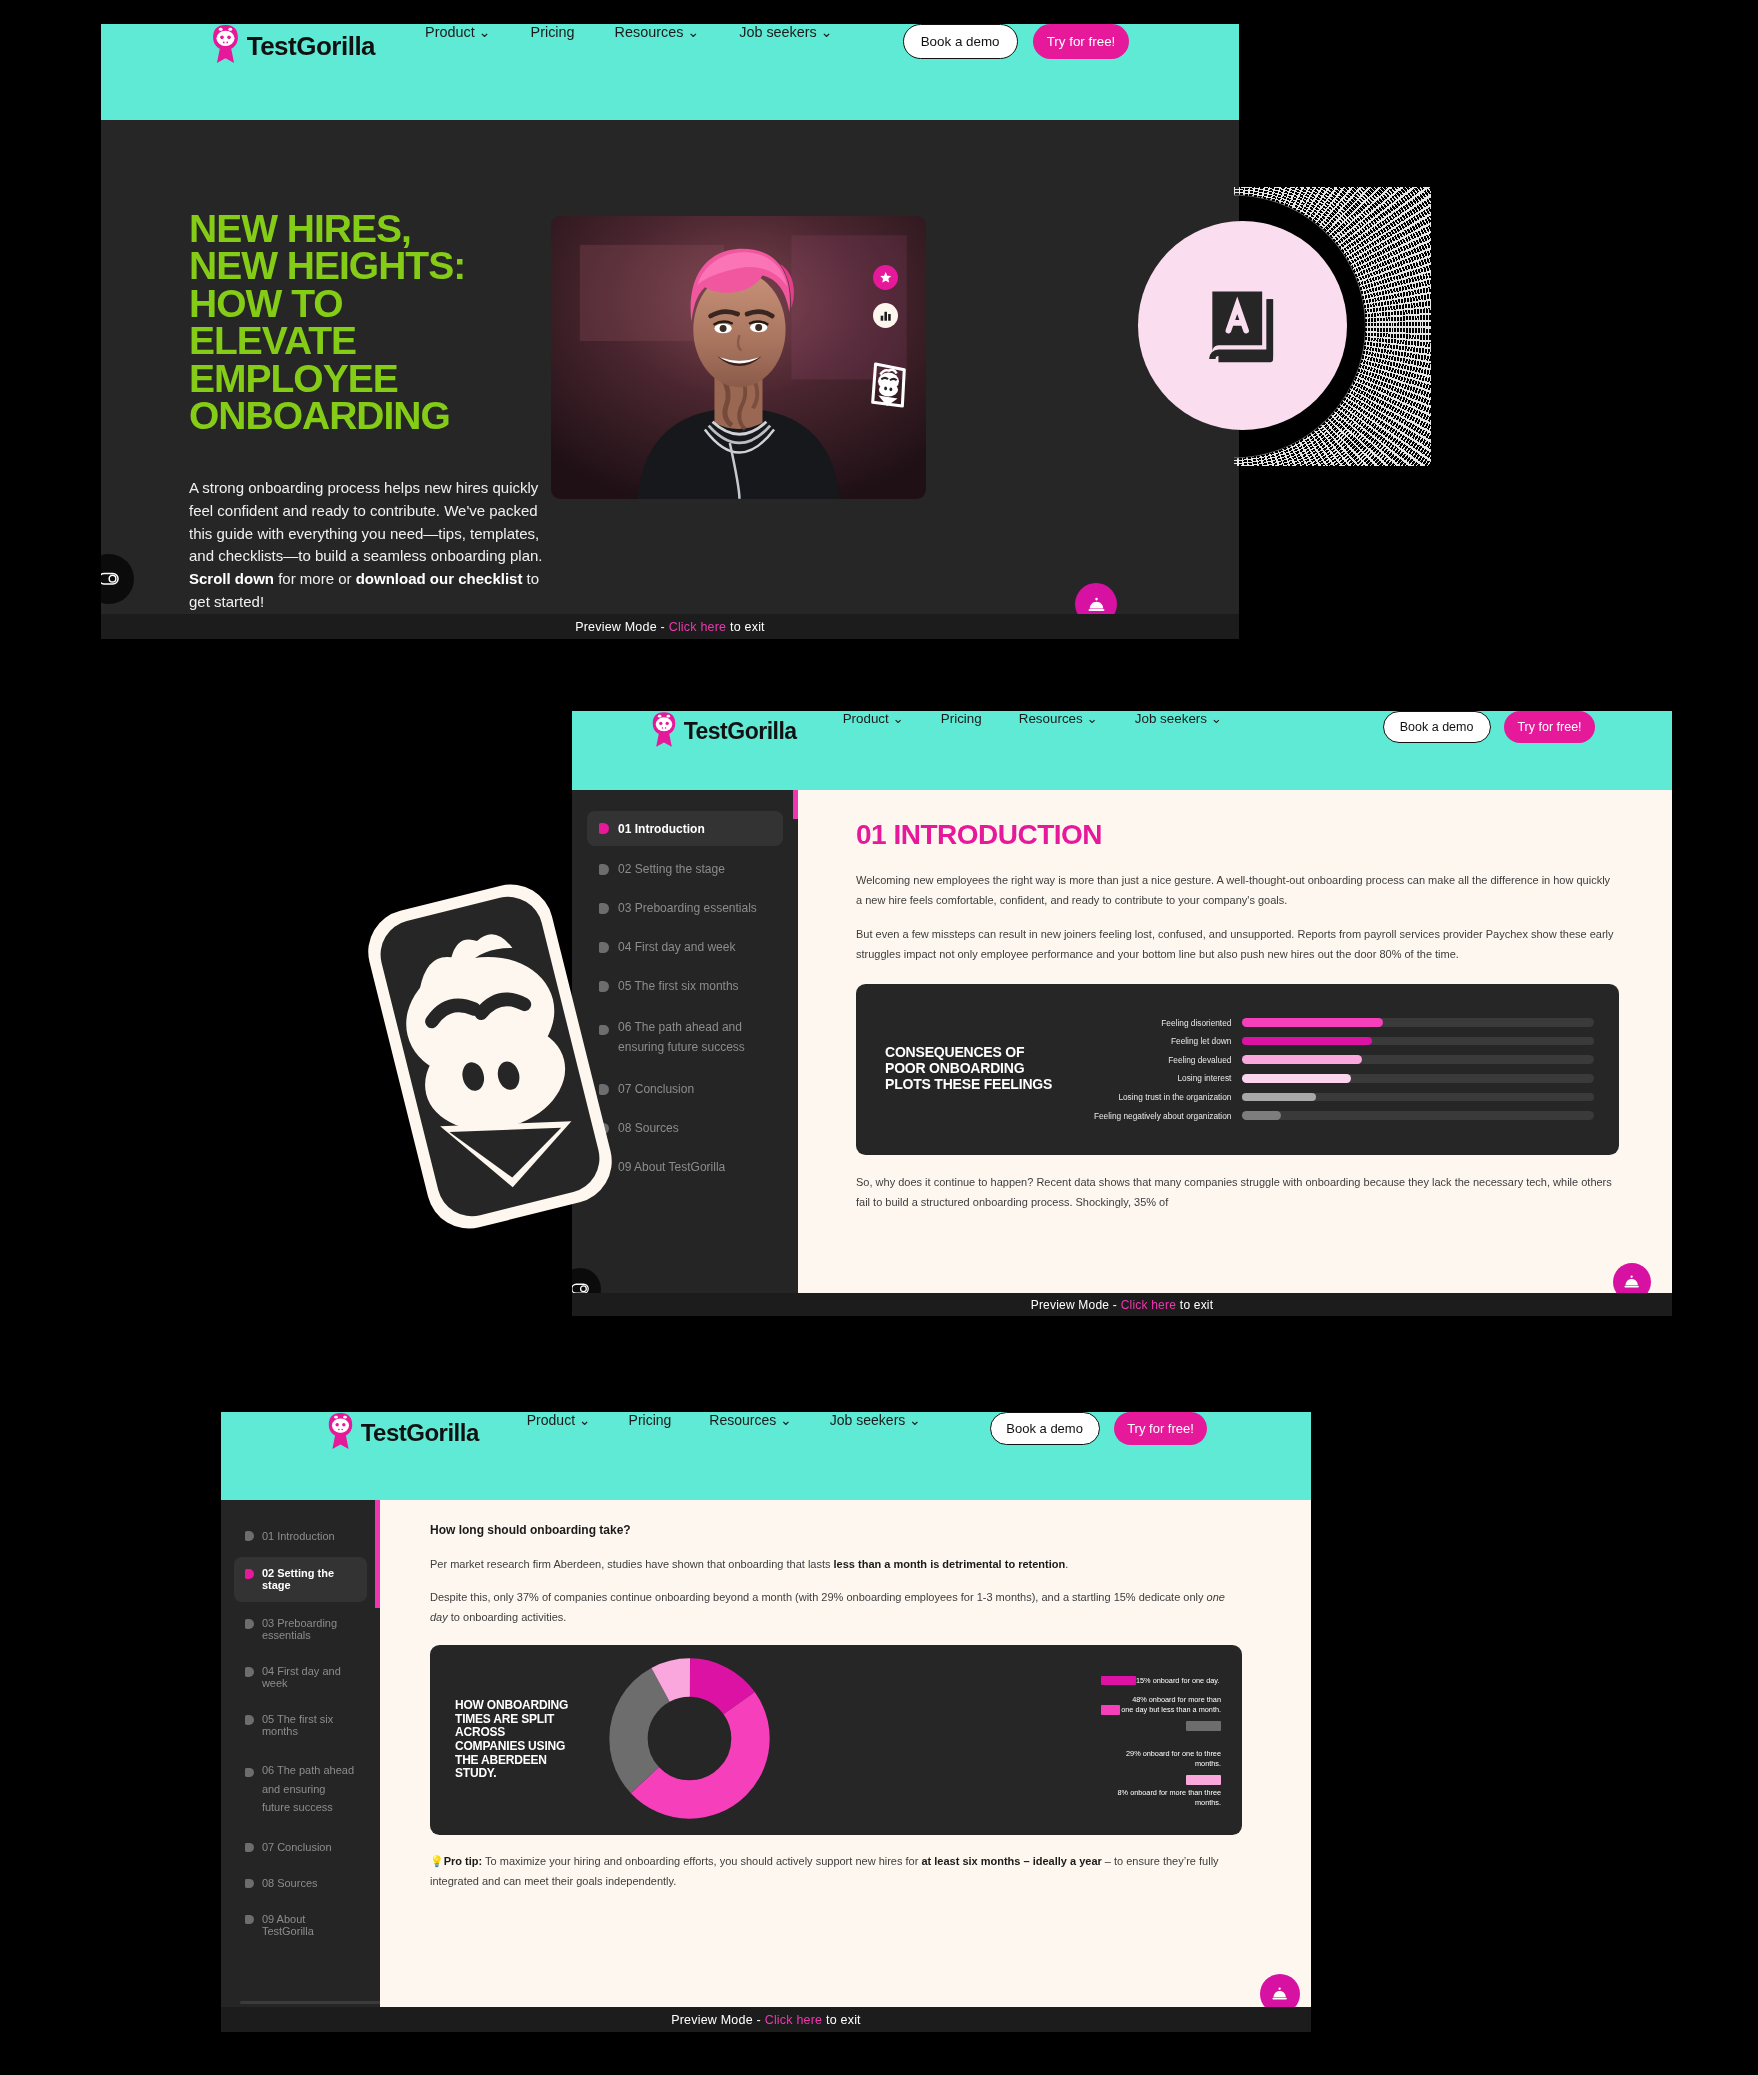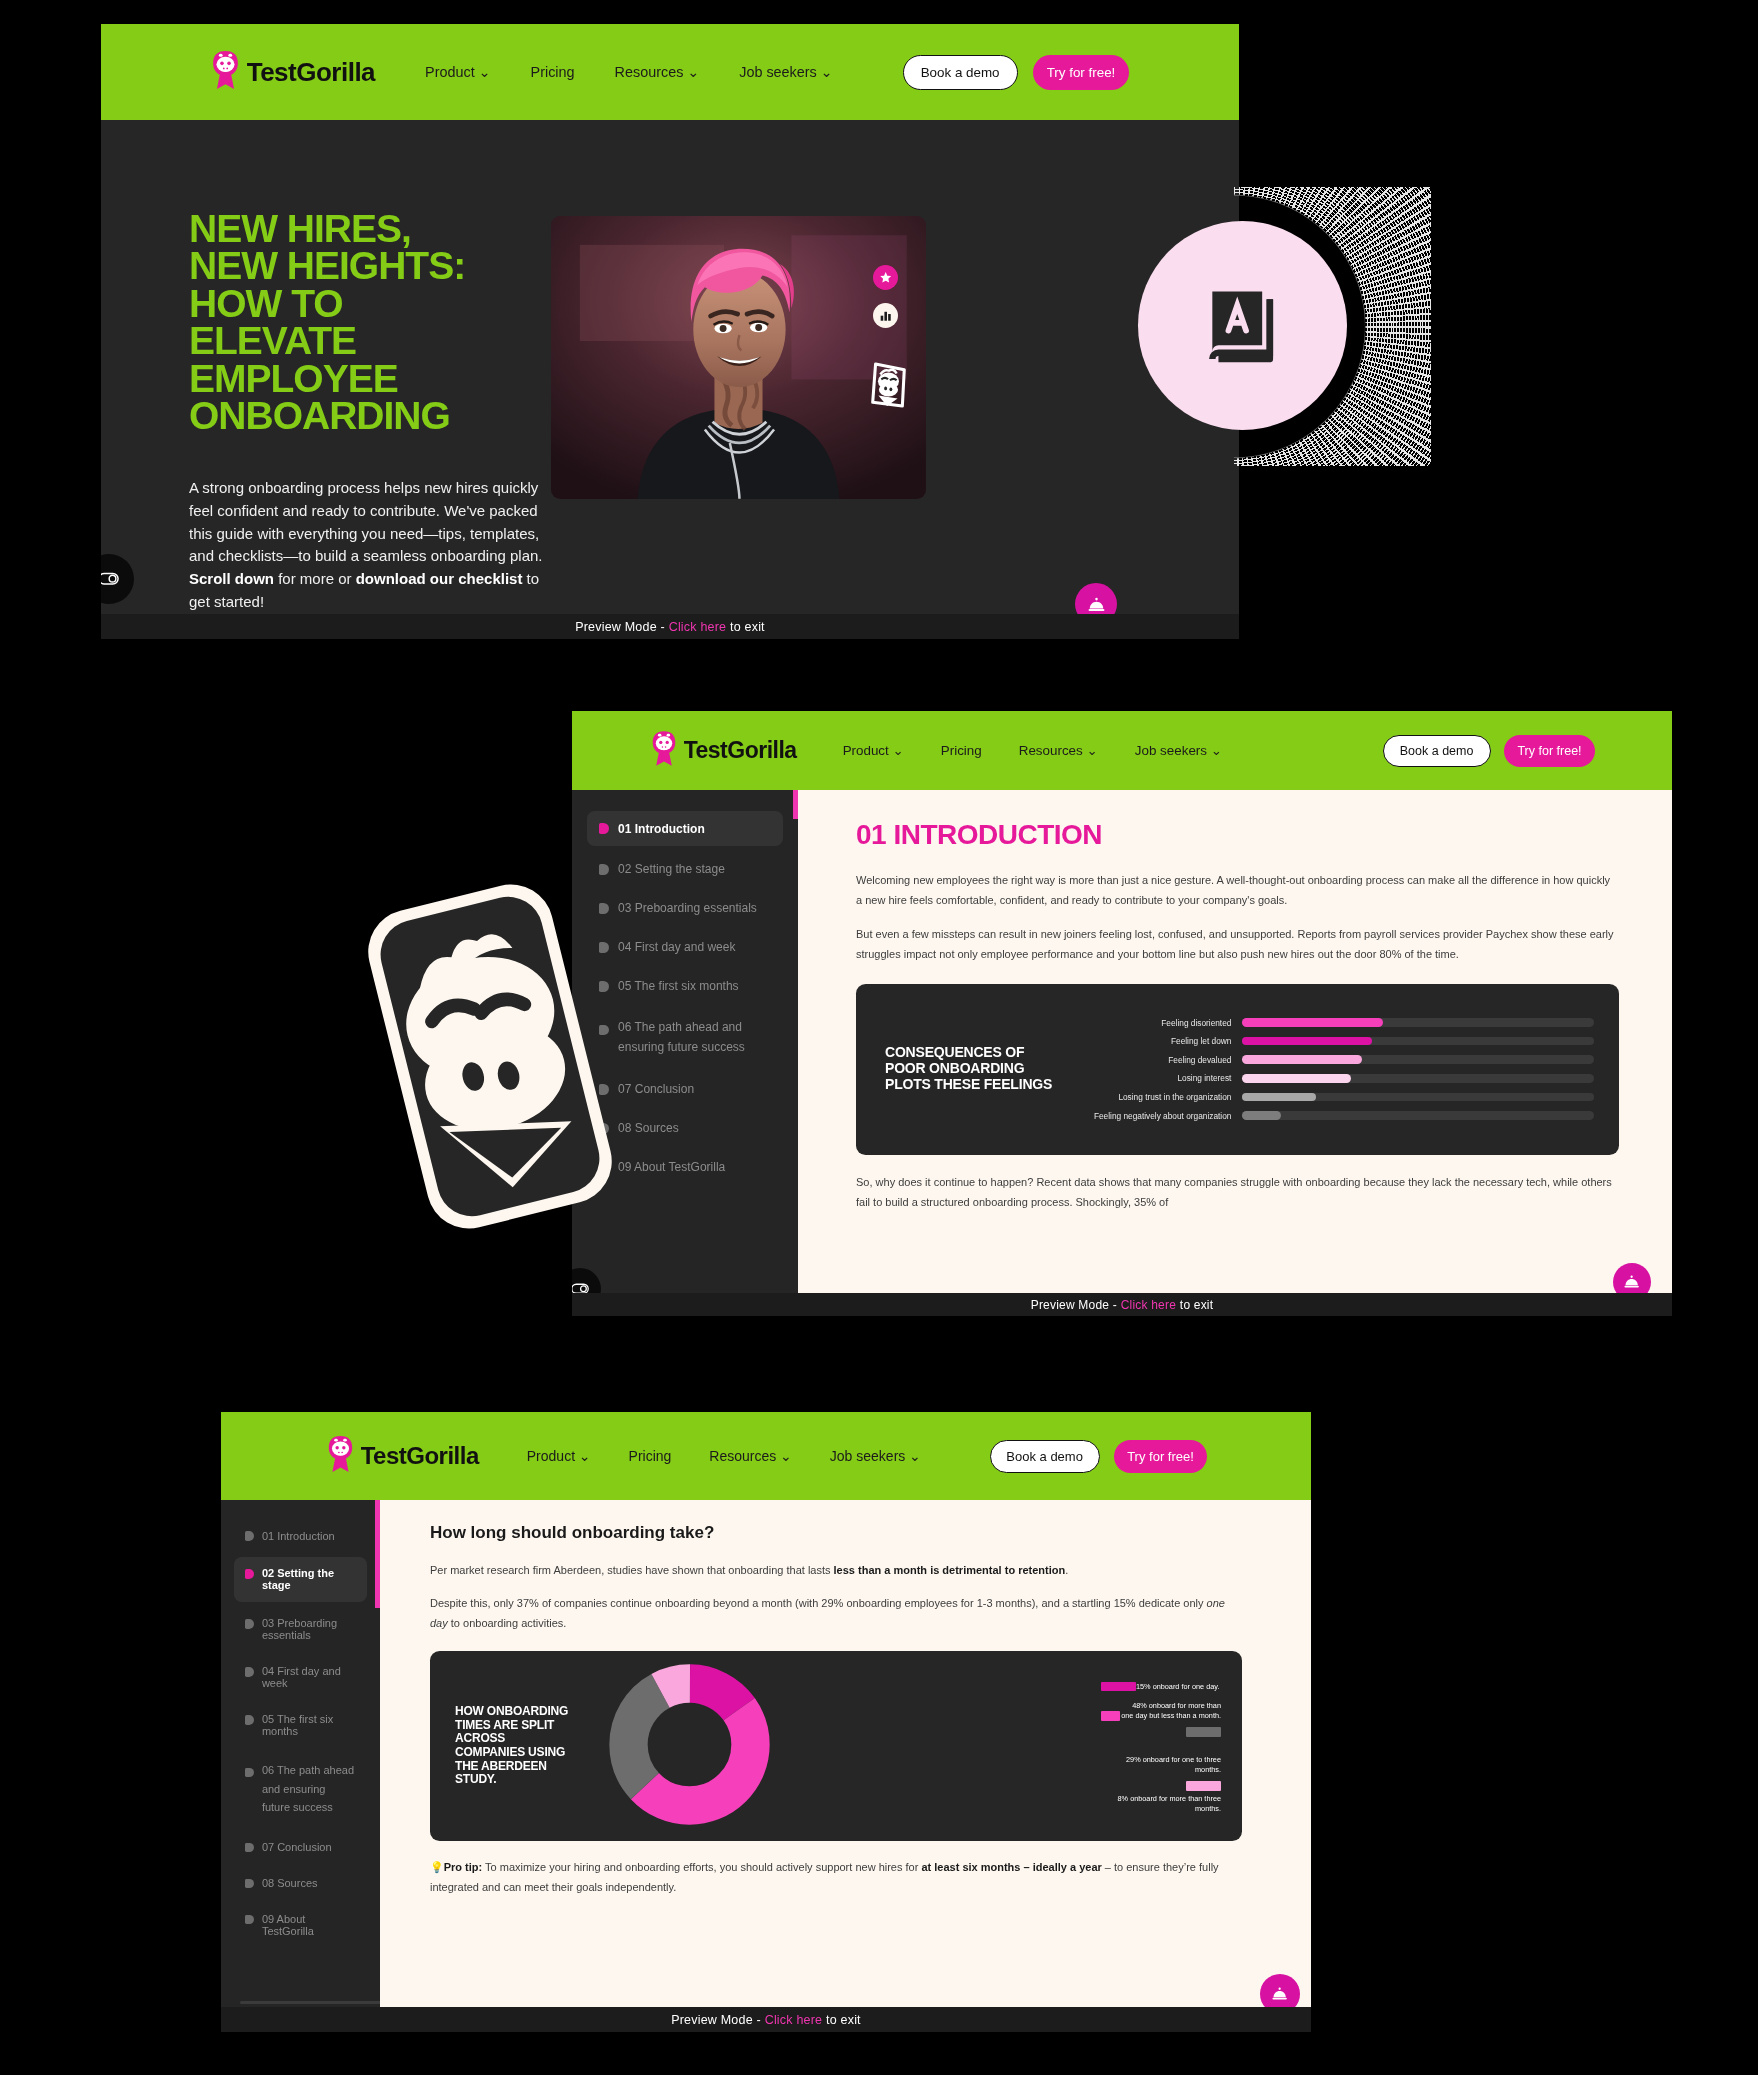--- a/index.html
+++ b/index.html
@@ -14,23 +14,23 @@
   
   .win {
     position: absolute;
     background: #ffffff;
     overflow: hidden;
   }
   .win-inner { position: relative; width: 100%; height: 100%; overflow: hidden; }
 
   
   .nav {
-    background: #84cc16;
+    background: #5eead4;
     display: flex;
-    align-items: center;
+    align-items: flex-start;
     width: 100%;
   }
   .brand { display: flex; align-items: center; gap: 6.7px; }
   .brand-logo { display: block; }
   .brand-name { font-weight: bold; color: #111; letter-spacing: -0.5px; }
   .nav-links { display: flex; align-items: center; }
   .nav-link {
     color: #1b1b1b;
     white-space: nowrap;
     display: flex; align-items: center; gap: 3.8px;
@@ -607,21 +607,21 @@
           <div class="side-item" style="padding:8.6px 10.6px; margin-bottom:6.7px; font-size:11px;">
             <span class="side-bullet" style="width:9.6px; height:9.6px; margin-right:7.7px; margin-top:1.9px;"></span>
             <span>09 About TestGorilla</span>
           </div>
           <div class="side-scroll" style="left:69px; bottom:27px; width:156px; height:2.9px;"></div>
 
           <div class="side-edge" style="right:0; width:4.8px; height:108px; background:#ef36b0;"></div>
         </div>
 
         <div class="doc" style="padding:23px 69px 0 50px;">
-          <div class="doc-h2" style="font-size:17px;">How long should onboarding take?</div>
+          <div class="doc-h2" style="font-size:12px;">How long should onboarding take?</div>
 
           <p class="doc-p" style="font-size:11px; line-height:1.85; margin-top:17.3px;">
             <span>Per market research firm Aberdeen, studies have shown that onboarding that lasts </span><b>less than a month is detrimental to retention</b><span>.</span>
           </p>
           <p class="doc-p" style="font-size:11px; line-height:1.85; margin-top:12.5px;">
             <span>Despite this, only 37% of companies continue onboarding beyond a month (with 29% onboarding employees for 1-3 months), and a startling 15% dedicate only </span><i>one day</i><span> to onboarding activities.</span>
           </p>
 
           <div class="card" style="margin-top:17.3px; height:190px; display:flex; align-items:center; padding:15.4px 21px 15.4px 25px;">
             <div class="card-title" style="width:123px; font-size:12px;">

